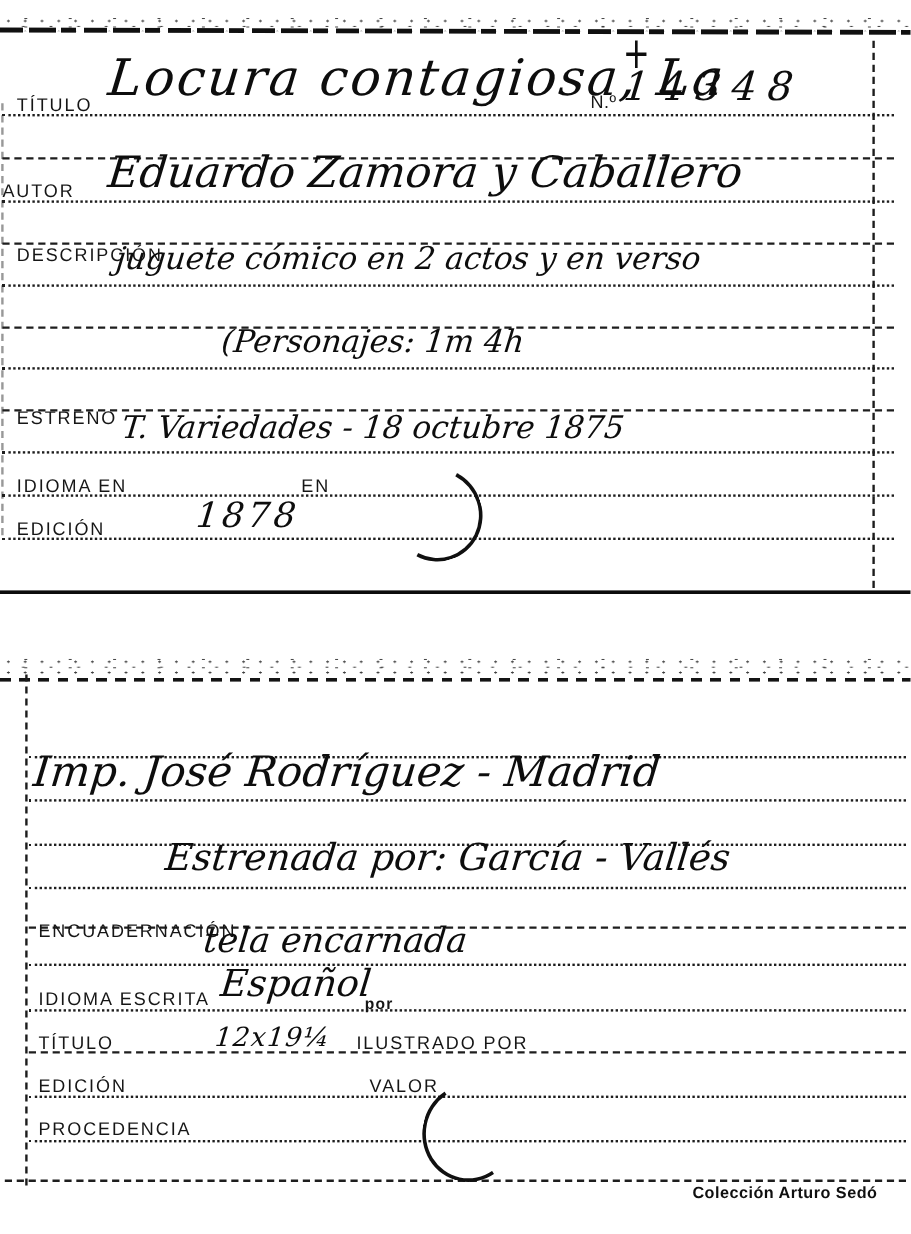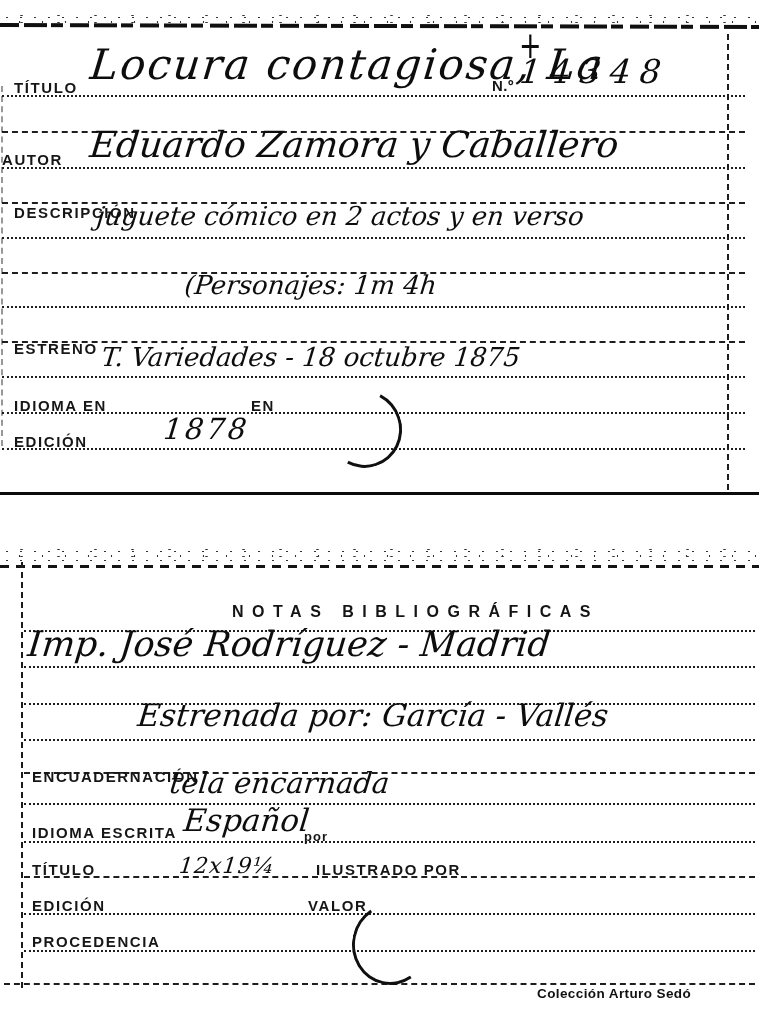--- a/index.html
+++ b/index.html
@@ -1,19 +1,19 @@
 <!DOCTYPE html>
 <html><head>
 <meta charset="utf-8">
 <style>
   html,body{margin:0;padding:0;background:#ffffff;}
   #scan{position:relative;width:759px;height:1028px;background:#ffffff;overflow:hidden;
         font-family:"Liberation Sans",sans-serif;color:#121212;}
   
-  .lbl{position:absolute;font-family:"Liberation Sans",sans-serif;font-weight:700;
+  .lbl{position:absolute;font-family:"Liberation Sans",sans-serif;font-weight:400;
        font-size:15px;letter-spacing:1.6px;color:#161616;white-space:nowrap;
        transform:scaleY(1.02);}
   .lbl.small{font-size:13px;font-weight:700;}
   
   .hw{position:absolute;font-family:"DejaVu Serif",serif;font-style:italic;
       color:#0d0d0d;white-space:nowrap;transform:skewX(-6deg);transform-origin:left bottom;}
   
   .rule{position:absolute;height:0;border-top:2px dotted #1e1e1e;}
   .rule.dense{border-top-style:dashed;border-top-width:2px;}
   .solid{position:absolute;height:0;border-top:3px solid #0c0c0c;}
@@ -28,21 +28,21 @@
      background-size:14px 9px,23px 12px,37px 7px;
      background-position:0 1px,8px 4px,3px 7px;}
   .torn .rag{height:4px;margin-top:-2px;transform:rotate(.15deg);
      background:repeating-linear-gradient(90deg,#101010 0 19px,transparent 19px 24px,
                 #101010 24px 47px,transparent 47px 51px,#101010 51px 63px,transparent 63px 70px);}
   .torn .dash{height:3px;margin-top:3px;
      background:repeating-linear-gradient(90deg,#141414 0 9px,transparent 9px 16px);}
   
   .stamp{position:absolute;border:3px solid transparent;border-radius:50%;}
   .footer{position:absolute;font-family:"Liberation Sans",sans-serif;font-weight:700;
-          font-size:13.5px;color:#101010;letter-spacing:.4px;white-space:nowrap;}
+          font-size:13.5px;color:#101010;letter-spacing:.4px;white-space:nowrap;margin-left:40px;}
   .hdr{position:absolute;font-family:"Liberation Sans",sans-serif;font-weight:700;
        font-size:16px;letter-spacing:8.5px;color:#141414;white-space:nowrap;}
   .cross{position:absolute;font-family:"DejaVu Sans",sans-serif;color:#0d0d0d;
          font-size:27px;transform:scaleY(1.35);}
 </style>
 </head>
 <body>
 
 <div id="scan">
 
@@ -100,26 +100,25 @@
   <div class="rule" style="left:24px;top:703px;width:731px"></div>
   <div class="rule" style="left:24px;top:739px;width:731px"></div>
   <div class="rule dense" style="left:24px;top:772px;width:731px"></div>
   <div class="rule" style="left:24px;top:803px;width:731px"></div>
   <div class="rule" style="left:24px;top:841px;width:731px"></div>
   <div class="rule dense" style="left:24px;top:876px;width:731px"></div>
   <div class="rule" style="left:24px;top:913px;width:731px"></div>
   <div class="rule" style="left:24px;top:950px;width:731px"></div>
   <div class="rule dense" style="left:4px;top:983px;width:751px"></div>
 
-  <span class="hdr" style="left:232px;top:603px">NOTAS BIBLIOGRÁFICAS</span>
   <span class="lbl" style="left:32px;top:768px">ENCUADERNACIÓN</span>
   <span class="lbl" style="left:32px;top:824px">IDIOMA ESCRITA</span>
   <span class="lbl small" style="left:304px;top:829px;letter-spacing:1px">por</span>
   <span class="lbl" style="left:32px;top:861px">TÍTULO</span>
-  <span class="lbl" style="left:316px;top:861px">ILUSTRADO POR</span>
+  <span class="lbl" style="left:297px;top:861px">ILUSTRADO POR</span>
   <span class="lbl" style="left:32px;top:897px">EDICIÓN</span>
   <span class="lbl" style="left:308px;top:897px">VALOR</span>
   <span class="lbl" style="left:32px;top:933px">PROCEDENCIA</span>
 
   <span class="hw" style="left:26px;top:624px;font-size:35px">Imp. José Rodríguez - Madrid</span>
   <span class="hw" style="left:136px;top:697px;font-size:31px">Estrenada por: García - Vallés</span>
   <span class="hw" style="left:168px;top:766px;font-size:29px">tela encarnada</span>
   <span class="hw" style="left:182px;top:802px;font-size:31px">Español</span>
   <span class="hw" style="left:178px;top:853px;font-size:22px;letter-spacing:1px">12x19¼</span>
 

